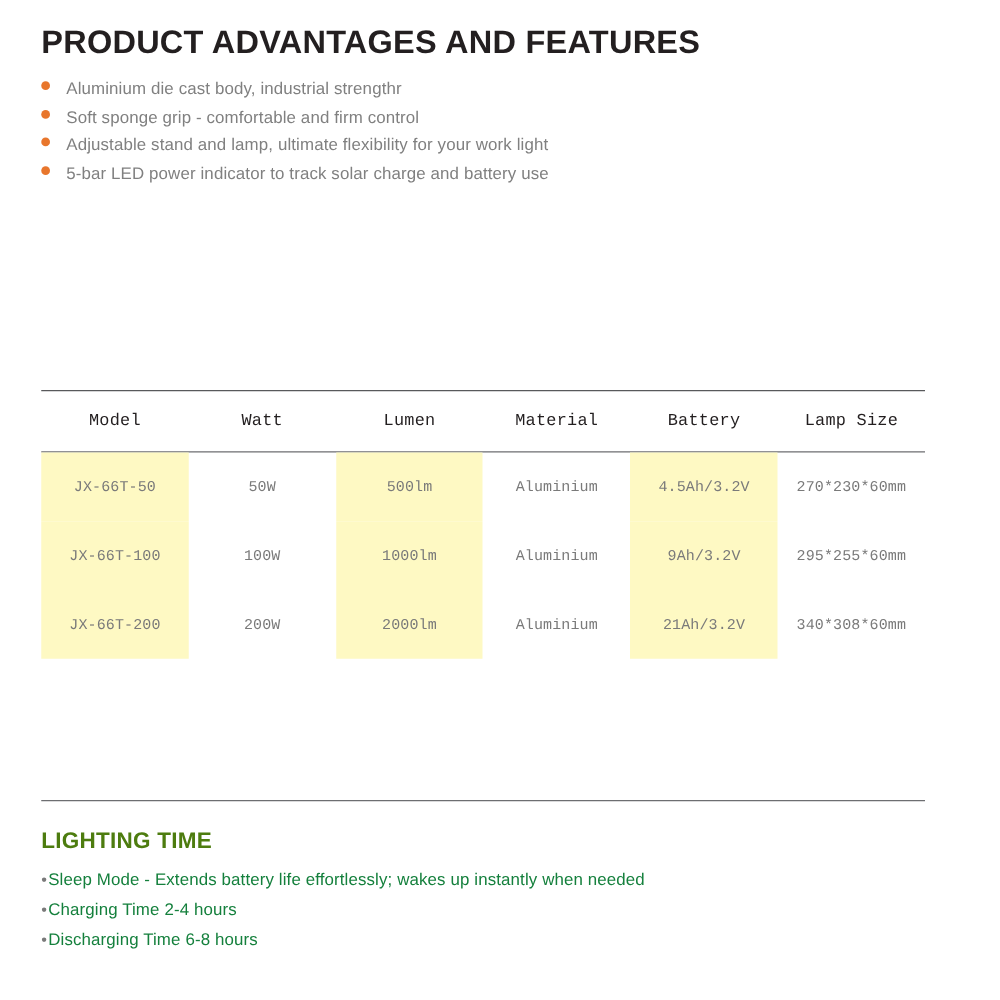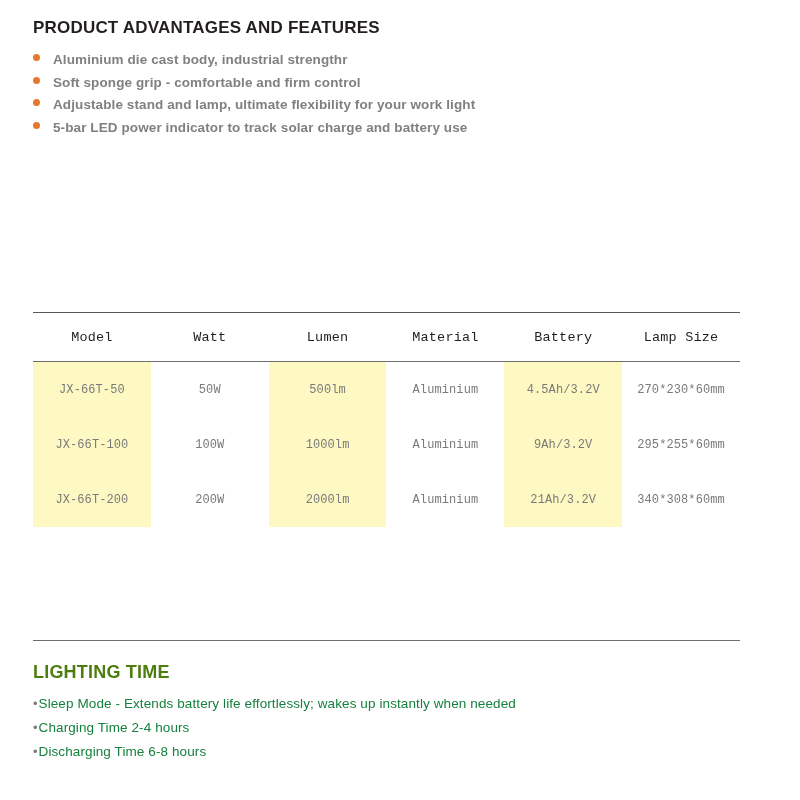--- a/index.html
+++ b/index.html
@@ -16,32 +16,31 @@
   }
 
   
   .advantages {
     position: absolute;
     left: 33px;
     top: 18px;
     width: 740px;
   }
   .section-title {
-    font-size: 17px;
+    font-size: 26px;
     font-weight: bold;
     letter-spacing: 0.2px;
     color: #231f20;
     margin: 0 0 14px 0;
     white-space: nowrap;
   }
   .feature-list {
     list-style: none;
     margin: 0;
     padding: 0;
-    font-weight: bold;
   }
   .feature-item {
     display: flex;
     align-items: baseline;
     margin-bottom: 7.5px;
     white-space: nowrap;
   }
   .feature-dot {
     width: 7px;
     height: 7px;

